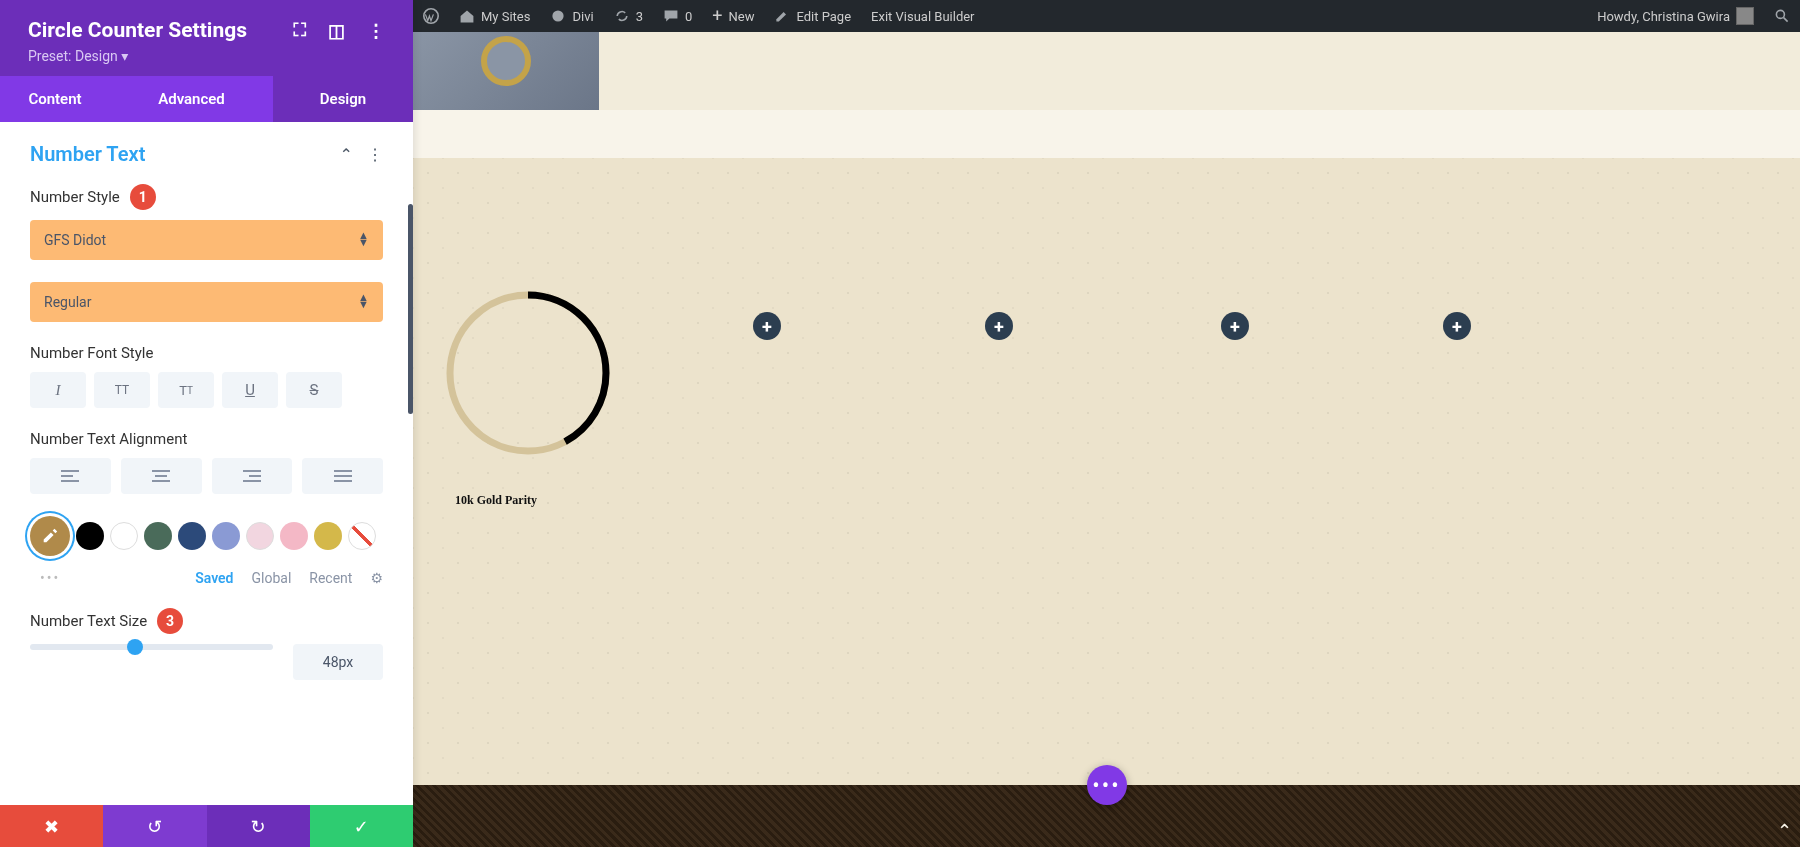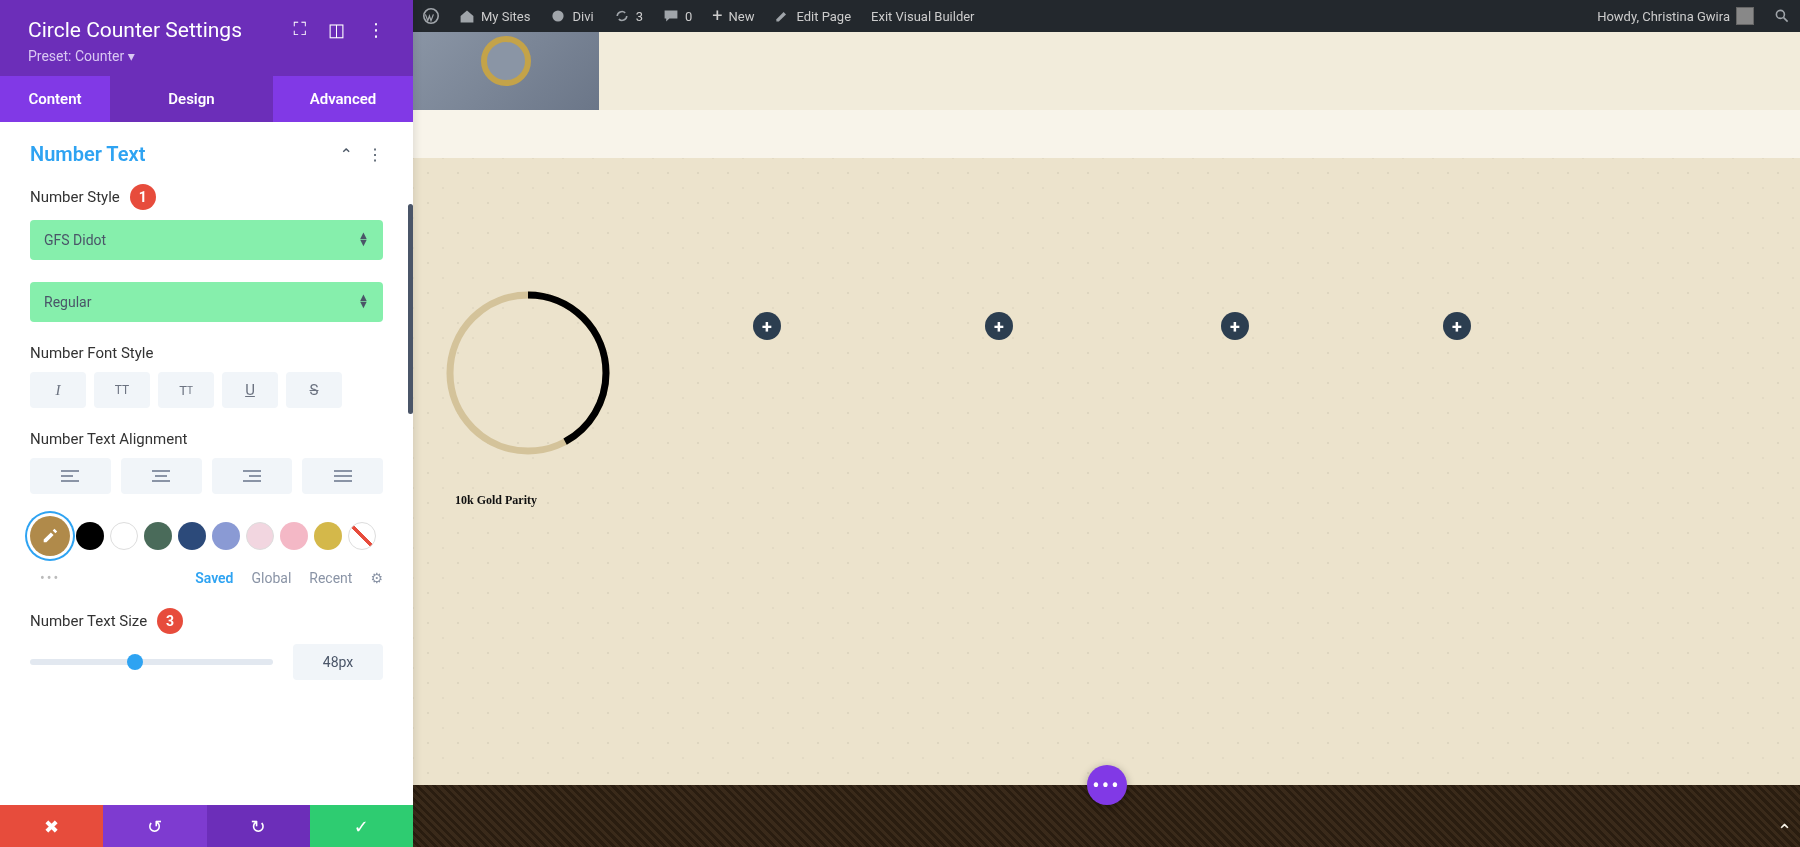--- a/index.html
+++ b/index.html
@@ -8,54 +8,54 @@
 
 .wp-bar{position:absolute;left:413px;right:0;top:0;height:32px;background:#23282d;color:#ccc;display:flex;align-items:center;font-size:13px;z-index:10}
 .wp-bar .item{display:flex;align-items:center;gap:6px;padding:0 10px;height:100%;cursor:pointer}
 .wp-bar .sep{flex:1}
 .wp-bar .avatar{width:18px;height:18px;background:#888;border:1px solid #666}
 .wp-ico{width:16px;height:16px;fill:#a0a5aa}
 
 
 .panel{position:absolute;left:0;top:0;width:413px;height:100%;background:#fff;display:flex;flex-direction:column;box-shadow:2px 0 8px rgba(0,0,0,.1);z-index:20}
 .panel-header{background:#6c2eb9;color:#fff;padding:18px 28px 12px}
-.panel-title{font-size:21px;font-weight:400;display:flex;align-items:flex-start;justify-content:space-between}
+.panel-title{font-size:21px;font-weight:700;display:flex;align-items:center;justify-content:space-between}
 .header-icons{display:flex;gap:22px;align-items:center}
 .header-icons span{cursor:pointer;font-size:18px}
 .preset{font-size:14px;color:#d9c8f3;margin-top:6px}
 .tabs{display:flex;background:#8139e6}
 .tab{flex:1;text-align:center;padding:14px 0;color:#fff;font-size:15px;font-weight:600;cursor:pointer}
 .tab:nth-child(1){flex:0 0 110px}
 .tab.active{background:#6c2eb9}
 .tab:nth-child(3){flex:0 0 140px}
 
 
 .panel-body{flex:1;overflow-y:auto;padding:20px 30px 24px}
 .section-head{display:flex;align-items:center;justify-content:space-between;margin-bottom:18px}
 .section-title{color:#2ea3f2;font-size:20px;font-weight:600}
 .section-icons{display:flex;gap:14px;color:#4c5866}
 .label{color:#333;font-size:15px;margin-bottom:10px;display:flex;align-items:center;gap:10px}
 .badge{width:26px;height:26px;border-radius:50%;background:#e74c3c;color:#fff;font-size:14px;font-weight:700;display:inline-flex;align-items:center;justify-content:center}
-.select{width:100%;background:#86efac;border:none;border-radius:4px;padding:12px 14px;font-size:14px;color:#4a5568;display:flex;justify-content:space-between;align-items:center;cursor:pointer;margin-bottom:22px;font-family:Georgia,serif}
+.select{width:100%;background:#fdba74;border:none;border-radius:4px;padding:12px 14px;font-size:14px;color:#4a5568;display:flex;justify-content:space-between;align-items:center;cursor:pointer;margin-bottom:22px;font-family:Georgia,serif}
 .select.sans{font-family:inherit}
 .select .arrows{color:#4a5568;font-size:11px;line-height:.6}
 .btn-row{display:flex;gap:8px;margin-bottom:22px}
 .sbtn{flex:1;max-width:56px;height:36px;background:#f1f5f9;border-radius:4px;display:flex;align-items:center;justify-content:center;color:#6b7280;font-size:15px;cursor:pointer}
 .align-row{display:flex;gap:10px;margin-bottom:22px}
 .align-btn{flex:1;height:36px;background:#f1f5f9;border-radius:4px;display:flex;align-items:center;justify-content:center;cursor:pointer}
 .swatches{display:flex;gap:6px;align-items:center;margin-bottom:14px}
 .sw{width:28px;height:28px;border-radius:50%;cursor:pointer}
 .sw.ring{box-shadow:0 0 0 3px #fff,0 0 0 5px #2ea3f2}
 .sw.border{border:1px solid #ddd}
 .sub-tabs{display:flex;gap:18px;align-items:center;margin-bottom:22px;font-size:14px;padding-left:20px}
 .sub-tabs .dots{color:#bbb;letter-spacing:2px;margin-right:auto;margin-left:-10px}
 .sub-tabs span{color:#8a94a6;cursor:pointer}
 .sub-tabs .saved{color:#2ea3f2;font-weight:600}
 .sub-tabs .gear{color:#8a94a6}
-.slider-row{display:flex;align-items:center;gap:20px;margin-bottom:10px}
+.slider-row{display:flex;gap:20px;margin-bottom:10px}
 .slider{position:relative;flex:1;height:6px;background:#e2e8f0;border-radius:3px}
 .slider .thumb{position:absolute;width:16px;height:16px;background:#2ea3f2;border-radius:50%;top:-5px;left:40%}
 .size-val{width:90px;background:#f1f5f9;border-radius:4px;padding:10px;text-align:center;font-size:14px;color:#4a5568}
 
 
 .panel-footer{display:flex;height:42px}
 .fbtn{flex:1;display:flex;align-items:center;justify-content:center;color:#fff;font-size:18px;cursor:pointer}
 .fbtn.red{background:#e74c3c}
 .fbtn.p1{background:#7e3bd0}
 .fbtn.p2{background:#6c2eb9}
@@ -149,26 +149,26 @@
 <div class="panel">
   <div class="panel-header">
     <div class="panel-title">
       <span>Circle Counter Settings</span>
       <span class="header-icons">
         <span>⛶</span>
         <span>◫</span>
         <span>⋮</span>
       </span>
     </div>
-    <div class="preset">Preset: Counter ▾</div>
+    <div class="preset">Preset: Design ▾</div>
   </div>
   <div class="tabs">
     <div class="tab">Content</div>
+    <div class="tab">Advanced</div>
     <div class="tab active">Design</div>
-    <div class="tab">Advanced</div>
   </div>
 
   <div class="panel-body">
     <div class="section-head">
       <span class="section-title">Number Text</span>
       <span class="section-icons">
           <span>⌃</span>
           <span>⋮</span>
         </span>
     </div>

